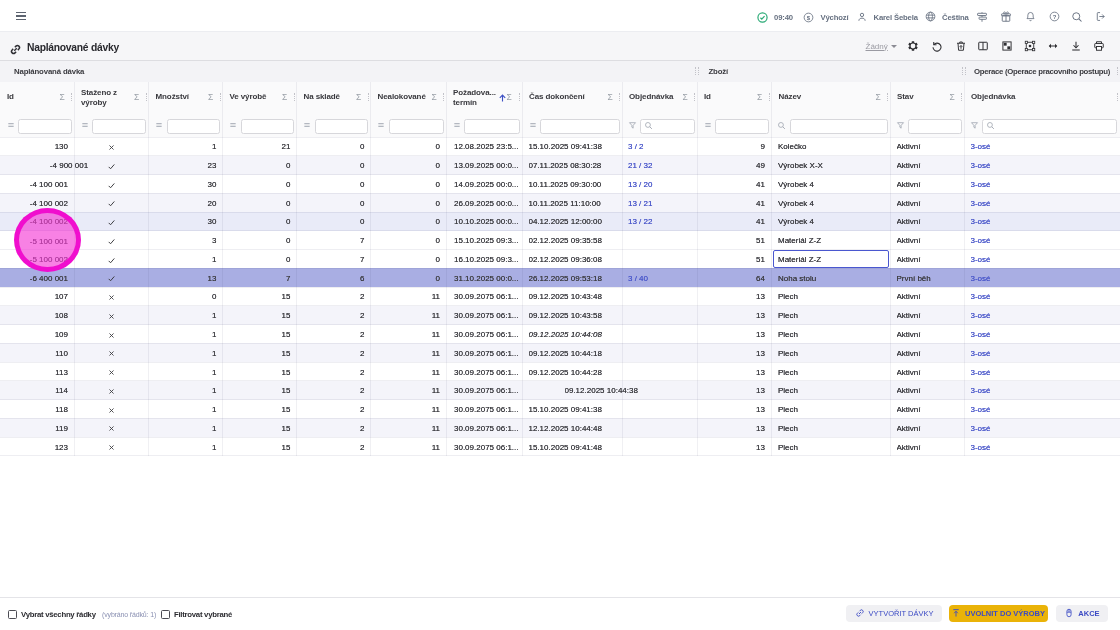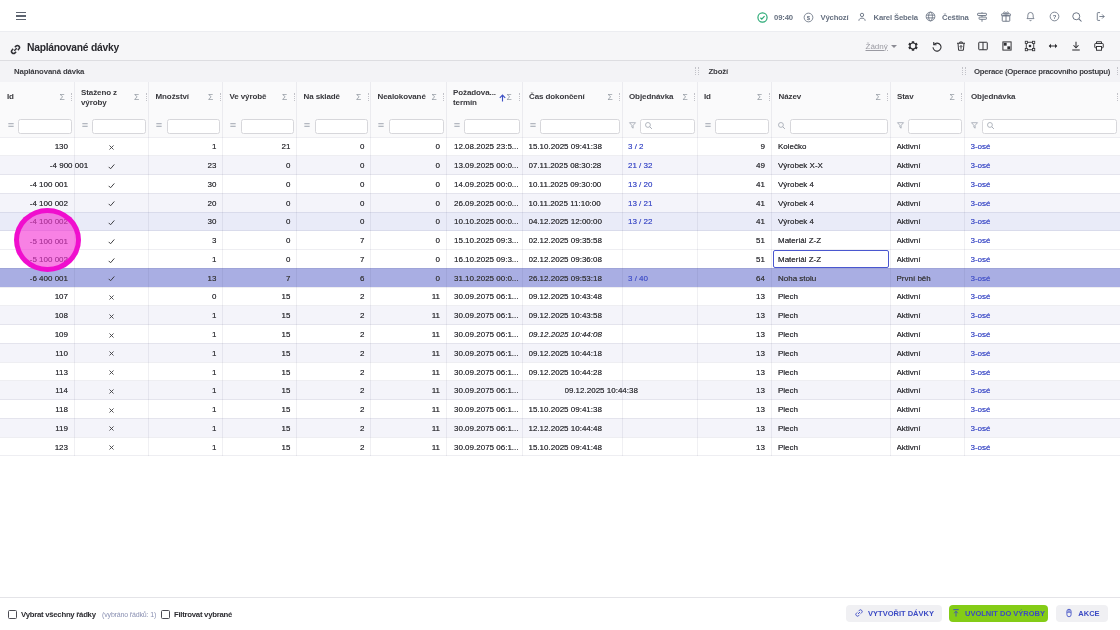--- a/index.html
+++ b/index.html
@@ -526,24 +526,24 @@
 <div class="abs" style="left:963.5px;top:82px;width:1px;height:373.92px;background:rgba(60,60,100,0.075);"></div>
 <div class="abs" style="left:772.5px;top:250.36px;width:114px;height:15.6px;background:#fff;border:1.4px solid #4a57cf;border-radius:2px;"></div>
 <div class="cell" style="left:778px;top:250.96px;width:108px;">Materiál Z-Z</div>
 <div class="abs" style="left:13.5px;top:207.8px;width:67px;height:64px;border-radius:50%;background:rgba(244,62,214,0.65);border:5px solid rgba(240,10,206,0.96);box-sizing:border-box;"></div>
 <div class="abs" style="left:0;top:597px;width:1120px;height:33px;background:#fff;border-top:1px solid #e4e4e8;"></div>
 <div class="abs" style="left:8px;top:610px;width:9.4px;height:9.4px;border:1.4px solid #4c4c54;border-radius:1.5px;box-sizing:border-box;"></div>
 <div class="abs" style="left:21px;top:609.9px;font-size:7.8px;font-weight:bold;color:#2c2c31;letter-spacing:-0.28px;">Vybrat všechny řádky</div>
 <div class="abs" style="left:102px;top:610.6px;font-size:7px;letter-spacing:-0.15px;color:#8a90b2;">(vybráno řádků: 1)</div>
 <div class="abs" style="left:161px;top:610px;width:9.4px;height:9.4px;border:1.4px solid #4c4c54;border-radius:1.5px;box-sizing:border-box;"></div>
 <div class="abs" style="left:174px;top:609.9px;font-size:7.8px;font-weight:bold;color:#2c2c31;letter-spacing:-0.28px;">Filtrovat vybrané</div>
-<div style="position:absolute;top:604.5px;height:17.6px;background:#f0f0f3;border-radius:4px;color:#3b4ac4;font-size:7.5px;font-weight:bold;letter-spacing:0px;white-space:nowrap;display:flex;align-items:center;justify-content:center;left:846px;width:96px;"><svg width="10" height="10" viewBox="0 0 24 24" style="margin-right:4px">
+<div style="position:absolute;top:604.5px;height:17.6px;background:#f0f0f3;border-radius:4px;color:#3b4ac4;font-size:7.5px;font-weight:normal;letter-spacing:0px;white-space:nowrap;display:flex;align-items:center;justify-content:center;left:846px;width:96px;"><svg width="10" height="10" viewBox="0 0 24 24" style="margin-right:4px">
       <g transform="rotate(-45 12 12)">
         <path d="M10 8H7a4 4 0 0 0 0 8h3M14 8h3a4 4 0 0 1 0 8h-3M8.5 12h7" fill="none" stroke="#3b4ac4" stroke-width="2.1"></path>
       </g>
     </svg>VYTVOŘIT DÁVKY</div>
-<div style="position:absolute;top:604.5px;height:17.6px;background:#84cc16;border-radius:4px;color:#3b4ac4;font-size:7.5px;font-weight:bold;letter-spacing:0px;white-space:nowrap;display:flex;align-items:center;justify-content:center;left:948.5px;width:99px;"><svg width="10" height="10" viewBox="0 0 24 24" style="margin-right:4px">
+<div style="position:absolute;top:604.5px;height:17.6px;background:#eab308;border-radius:4px;color:#3b4ac4;font-size:7.5px;font-weight:bold;letter-spacing:0px;white-space:nowrap;display:flex;align-items:center;justify-content:center;left:948.5px;width:99px;"><svg width="10" height="10" viewBox="0 0 24 24" style="margin-right:4px">
       <path d="M5.5 4h13" stroke="#3b4ac4" stroke-width="2.2"></path>
       <path d="M12 20.5V8M7.5 12.5L12 7.8l4.5 4.7" fill="none" stroke="#3b4ac4" stroke-width="2.2"></path>
     </svg>UVOLNIT DO VÝROBY</div>
 <div style="position:absolute;top:604.5px;height:17.6px;background:#f0f0f3;border-radius:4px;color:#3b4ac4;font-size:7.5px;font-weight:bold;letter-spacing:0px;white-space:nowrap;display:flex;align-items:center;justify-content:center;left:1056px;width:52px;"><svg width="10" height="10" viewBox="0 0 24 24" style="margin-right:4px">
       <rect x="7" y="3" width="10" height="18" rx="5" fill="none" stroke="#3b4ac4" stroke-width="2"></rect>
       <path d="M7 10h10M12 3v7" stroke="#3b4ac4" stroke-width="2"></path>
     </svg>AKCE</div>
 </body></html>

